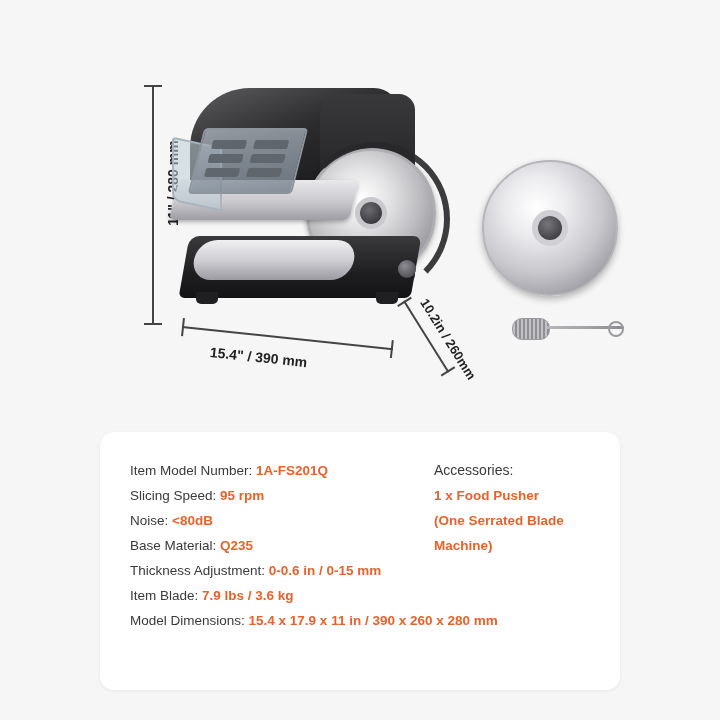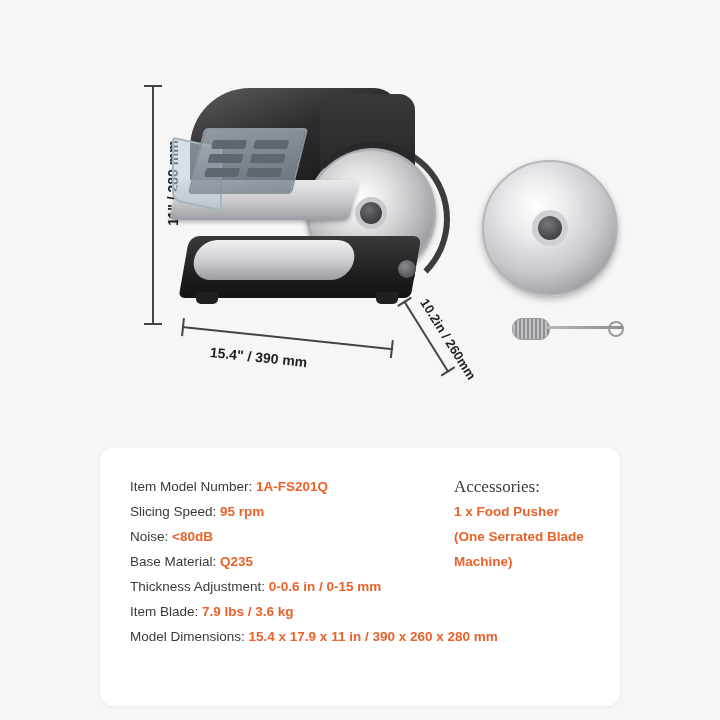--- a/index.html
+++ b/index.html
@@ -333,53 +333,51 @@
     width: 12px;
     height: 12px;
     border: 2px solid #9a9a9f;
     border-radius: 50%;
   }
 
   
   .spec-card {
     position: absolute;
     left: 100px;
-    top: 448px;
+    top: 432px;
     width: 520px;
     height: 258px;
     background: #ffffff;
     border-radius: 14px;
     box-shadow: 0 1px 4px rgba(0,0,0,.06);
     padding: 26px 30px 0 30px;
     box-sizing: border-box;
     display: flex;
-    gap: 20px;
   }
   .spec-left {
     width: 300px;
   }
   .spec-right {
     flex: 1;
     padding-left: 4px;
   }
   .spec-row {
     font-size: 13.5px;
     color: #3a3a3a;
     line-height: 25px;
     white-space: nowrap;
   }
   .spec-row .val {
     color: #e8622a;
     font-weight: bold;
   }
   .acc-title {
-    font-size: 17px;
+    font-size: 14px;
     color: #3a3a3a;
     line-height: 25px;
-    font-family: Liberation Serif, serif;
   }
   .acc-item {
     font-size: 13.5px;
     color: #e8622a;
     font-weight: bold;
     line-height: 25px;
   }
 </style>
 </head>
 <body>

